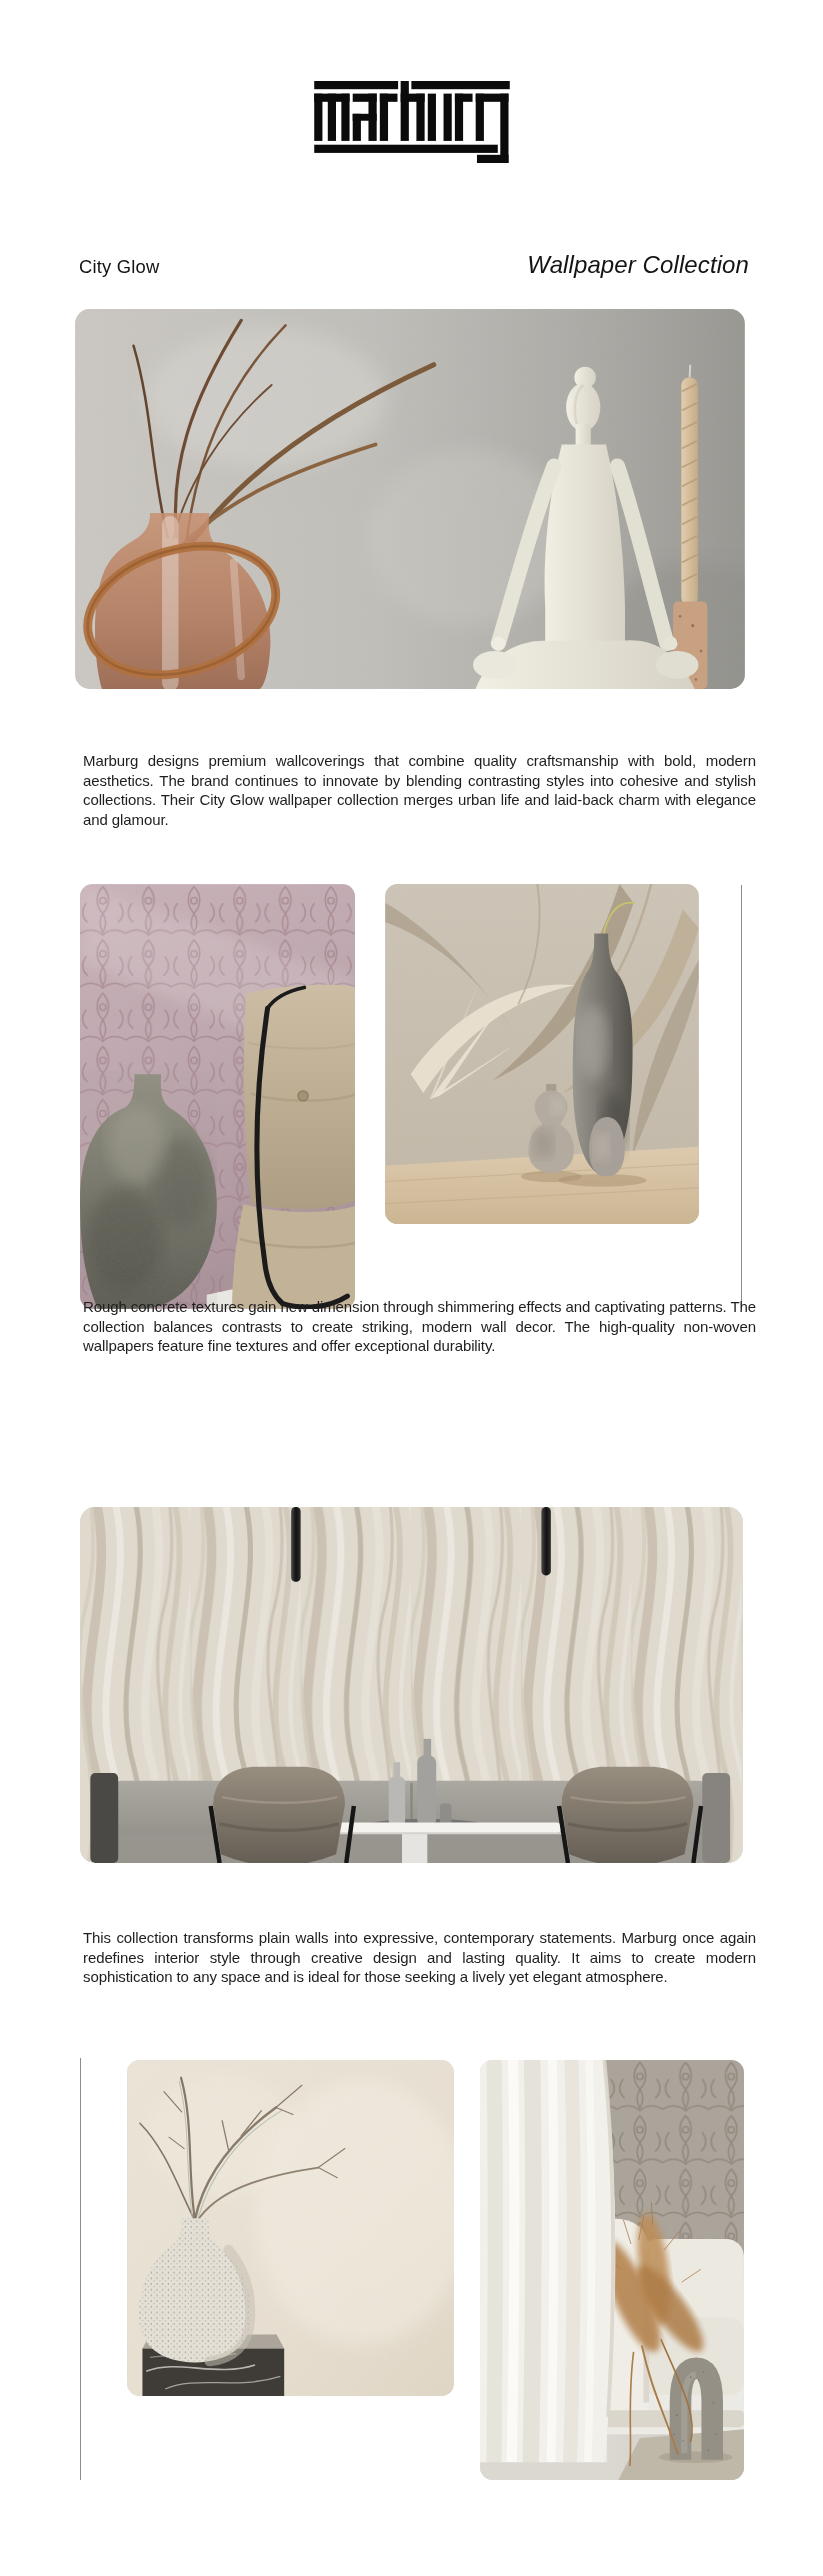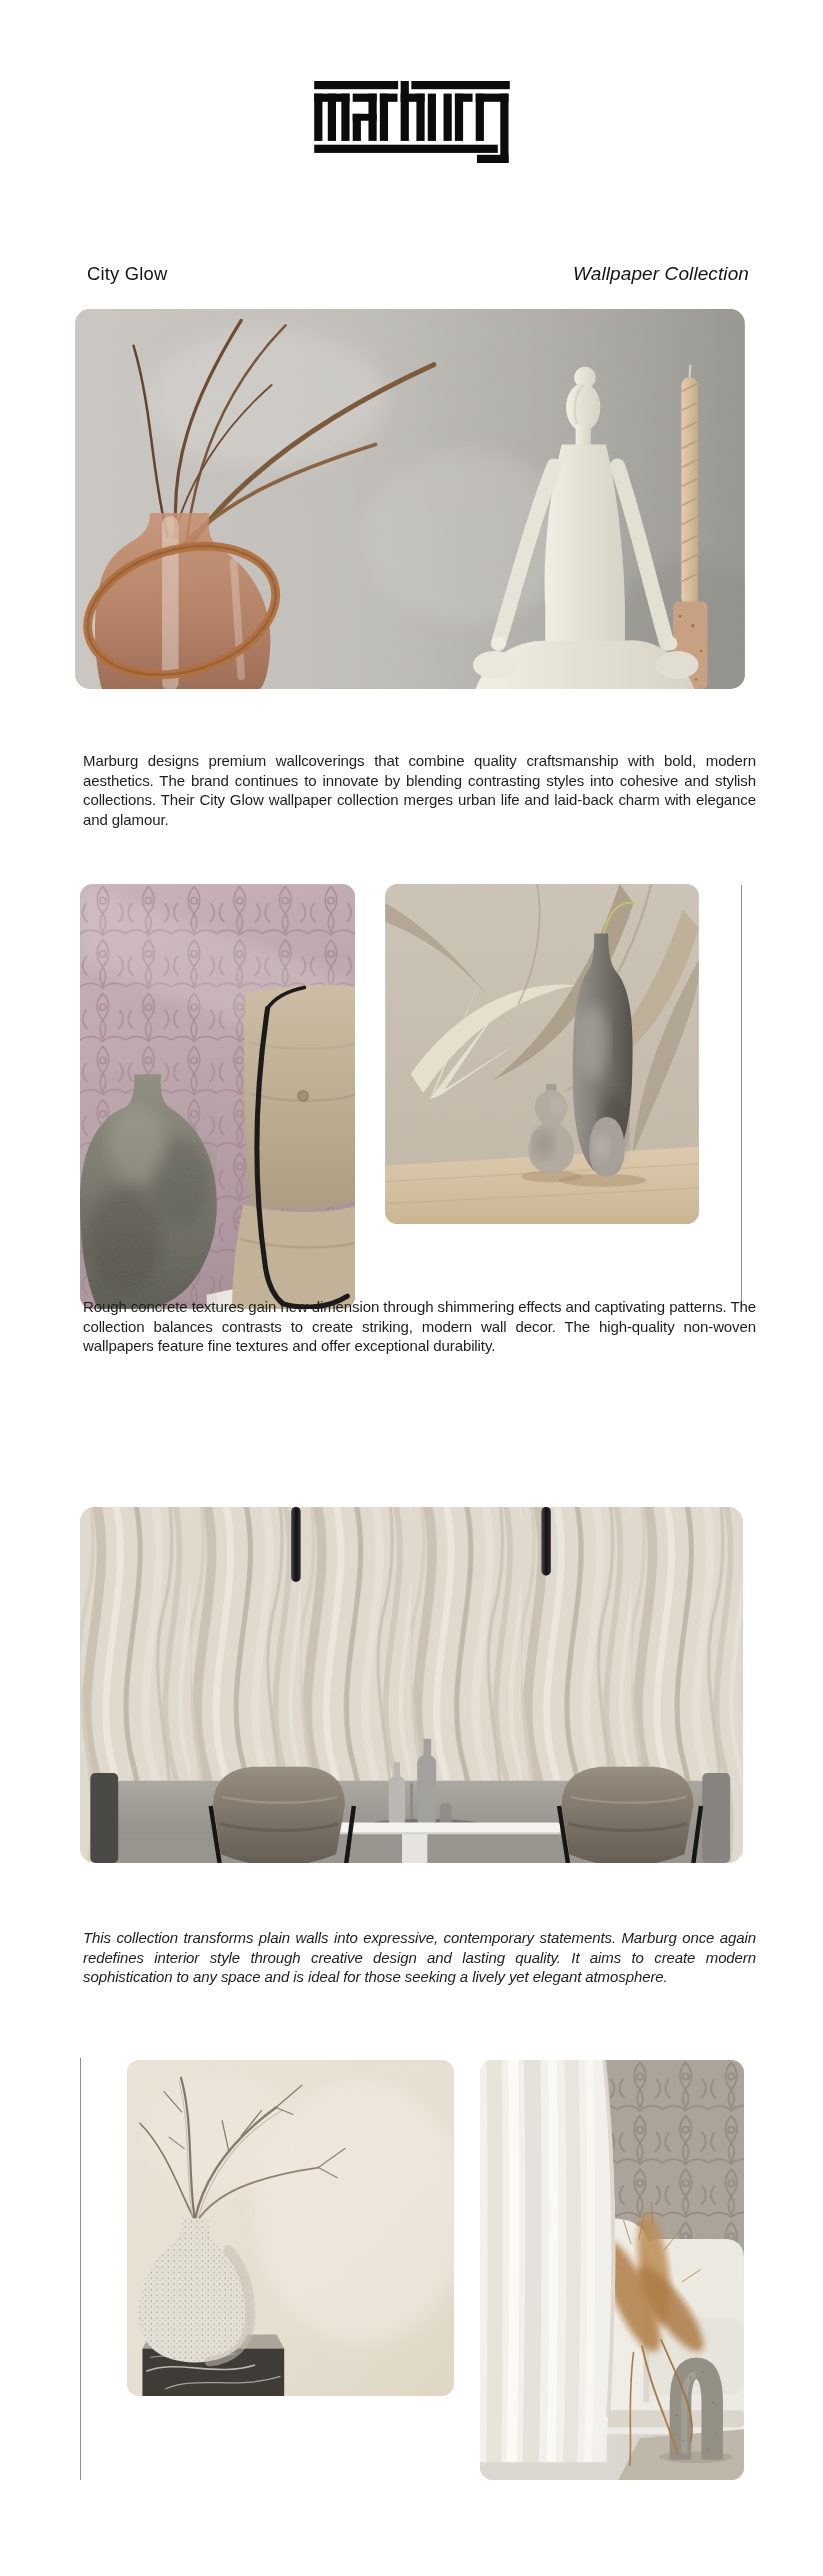--- a/index.html
+++ b/index.html
@@ -12,33 +12,33 @@
     font-family:"Liberation Sans", sans-serif;
     overflow:hidden;
   }
   .sr-only{position:absolute;width:0.6px;height:0.6px;overflow:hidden;clip:rect(0 0 0 0);white-space:nowrap;}
   .logo-wrap{position:absolute;left:314px;top:81px;width:196px;height:82px;}
   .logo-wrap svg{display:block;width:100%;height:100%;}
   .titlebar{
     position:absolute;left:75px;top:251px;width:674px;
     display:flex;justify-content:space-between;align-items:baseline;
   }
-  .title{font-size:18.4px;font-weight:400;color:#141414;letter-spacing:0.2px;margin:12px;}
-  .subtitle{font-size:19px;font-style:italic;font-weight:400;color:#141414;letter-spacing:0.1px;}
+  .title{font-size:18.4px;font-weight:400;color:#141414;letter-spacing:0.2px;margin:4px;}
+  .subtitle{font-size:24px;font-style:italic;font-weight:400;color:#141414;letter-spacing:0.1px;}
   .photo{position:absolute;margin:0;overflow:hidden;background:#dcd8d0;}
   .photo svg{display:block;width:100%;height:100%;}
   .hero{left:75px;top:309px;width:670px;height:380px;border-radius:15px;}
   .para{
     position:absolute;left:75px;width:673px;margin:8px;
     font-size:15px;line-height:19.6px;color:#1e1e1e;
     text-align:justify;letter-spacing:-0.1px;
   }
   .para-1{top:743px;}
   .para-2{top:1289px;}
-  .para-3{top:1920px;font-style:italic;}
+  .para-3{top:1920px;}
   .g-left{left:80px;top:884px;width:275px;height:425px;border-radius:12.7px;}
   .g-right{left:385px;top:884px;width:314px;height:340px;border-radius:12.7px;}
   .vline{position:absolute;width:1.3px;background:#8d8d8d;}
   .vline-right{left:741px;top:885px;height:424px;}
   .wide{left:80px;top:1507px;width:663px;height:356px;border-radius:15px;}
   .vline-left{left:80px;top:2058px;height:422px;}
   .b-left{left:127px;top:2060px;width:327px;height:336px;border-radius:12.7px;}
   .b-right{left:480px;top:2060px;width:264px;height:420px;border-radius:12.7px;}
 </style>
 </head>

